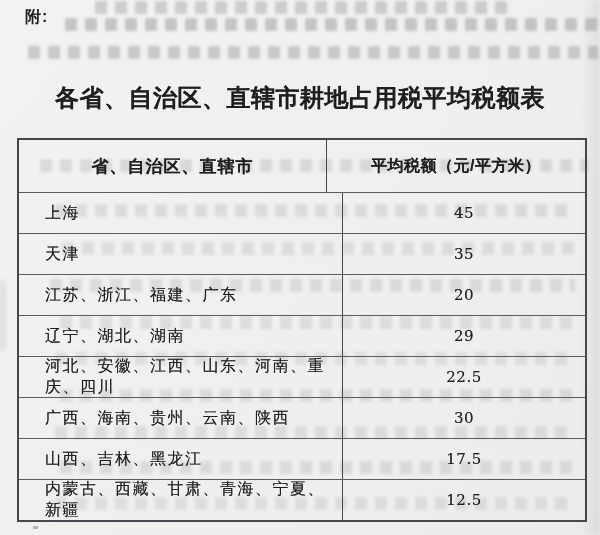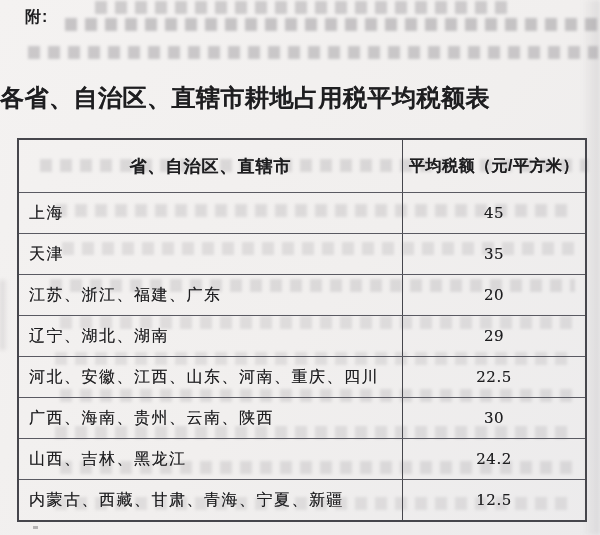--- a/index.html
+++ b/index.html
@@ -36,44 +36,43 @@
     position:absolute;top:280px;left:0;width:8px;height:70px;
     background:linear-gradient(90deg,rgba(130,127,132,.25),rgba(130,127,132,0));
     filter:blur(2px);z-index:0;pointer-events:none;
   }
   .attach{
     position:absolute;left:25px;top:7px;
     font-size:16px;font-weight:700;letter-spacing:1px;z-index:2;
   }
   .title{
     position:absolute;left:0;right:0;top:82px;margin:0;
-    text-align:left;font-size:24px;font-weight:700;letter-spacing:.5px;
+    text-align:center;font-size:24px;font-weight:700;letter-spacing:.5px;
     z-index:2;
     text-shadow:0 0 .5px rgba(20,20,25,.65);
   }
   .tax-table{
     position:absolute;left:17px;top:138px;width:566px;height:380px;
     border:2px solid var(--border-strong);
     display:flex;flex-direction:column;
     z-index:1;
     background:transparent;
   }
   .row{display:flex;min-height:0;}
-  .row + .row{border-top:1px solid var(--border-light);}
+  .row + .row{border-top:1px solid var(--border-light);padding-left:16px;}
   .row.header{flex:0 0 52px;}
   .row.data{flex:1;}
   .c1{
-    width:384px;box-sizing:border-box;
+    width:308px;box-sizing:border-box;
     border-right:1.5px solid var(--border-strong);
     display:flex;align-items:center;
     padding:0 10px;
     font-family:"Liberation Serif","DejaVu Serif",serif;
     font-size:16px;letter-spacing:1.5px;
     text-shadow:0 0 .4px rgba(25,25,30,.55);
-    text-align:right;
   }
   .c2{
     flex:1;display:flex;align-items:center;justify-content:center;
     font-family:"DejaVu Serif",serif;
     font-size:15px;letter-spacing:.5px;
     text-shadow:0 0 .4px rgba(25,25,30,.5);
   }
   .row.header .c1{
     justify-content:center;
     font-family:"Liberation Sans",sans-serif;
@@ -145,21 +144,21 @@
     <div class="row data">
       <div class="c1">河北、安徽、江西、山东、河南、重庆、四川</div>
       <div class="c2">22.5</div>
     </div>
     <div class="row data">
       <div class="c1">广西、海南、贵州、云南、陕西</div>
       <div class="c2">30</div>
     </div>
     <div class="row data">
       <div class="c1">山西、吉林、黑龙江</div>
-      <div class="c2">24.2</div>
+      <div class="c2">17.5</div>
     </div>
     <div class="row data">
       <div class="c1">内蒙古、西藏、甘肃、青海、宁夏、新疆</div>
       <div class="c2">12.5</div>
     </div>
   </div>
 
 </div>
 
 </body></html>

